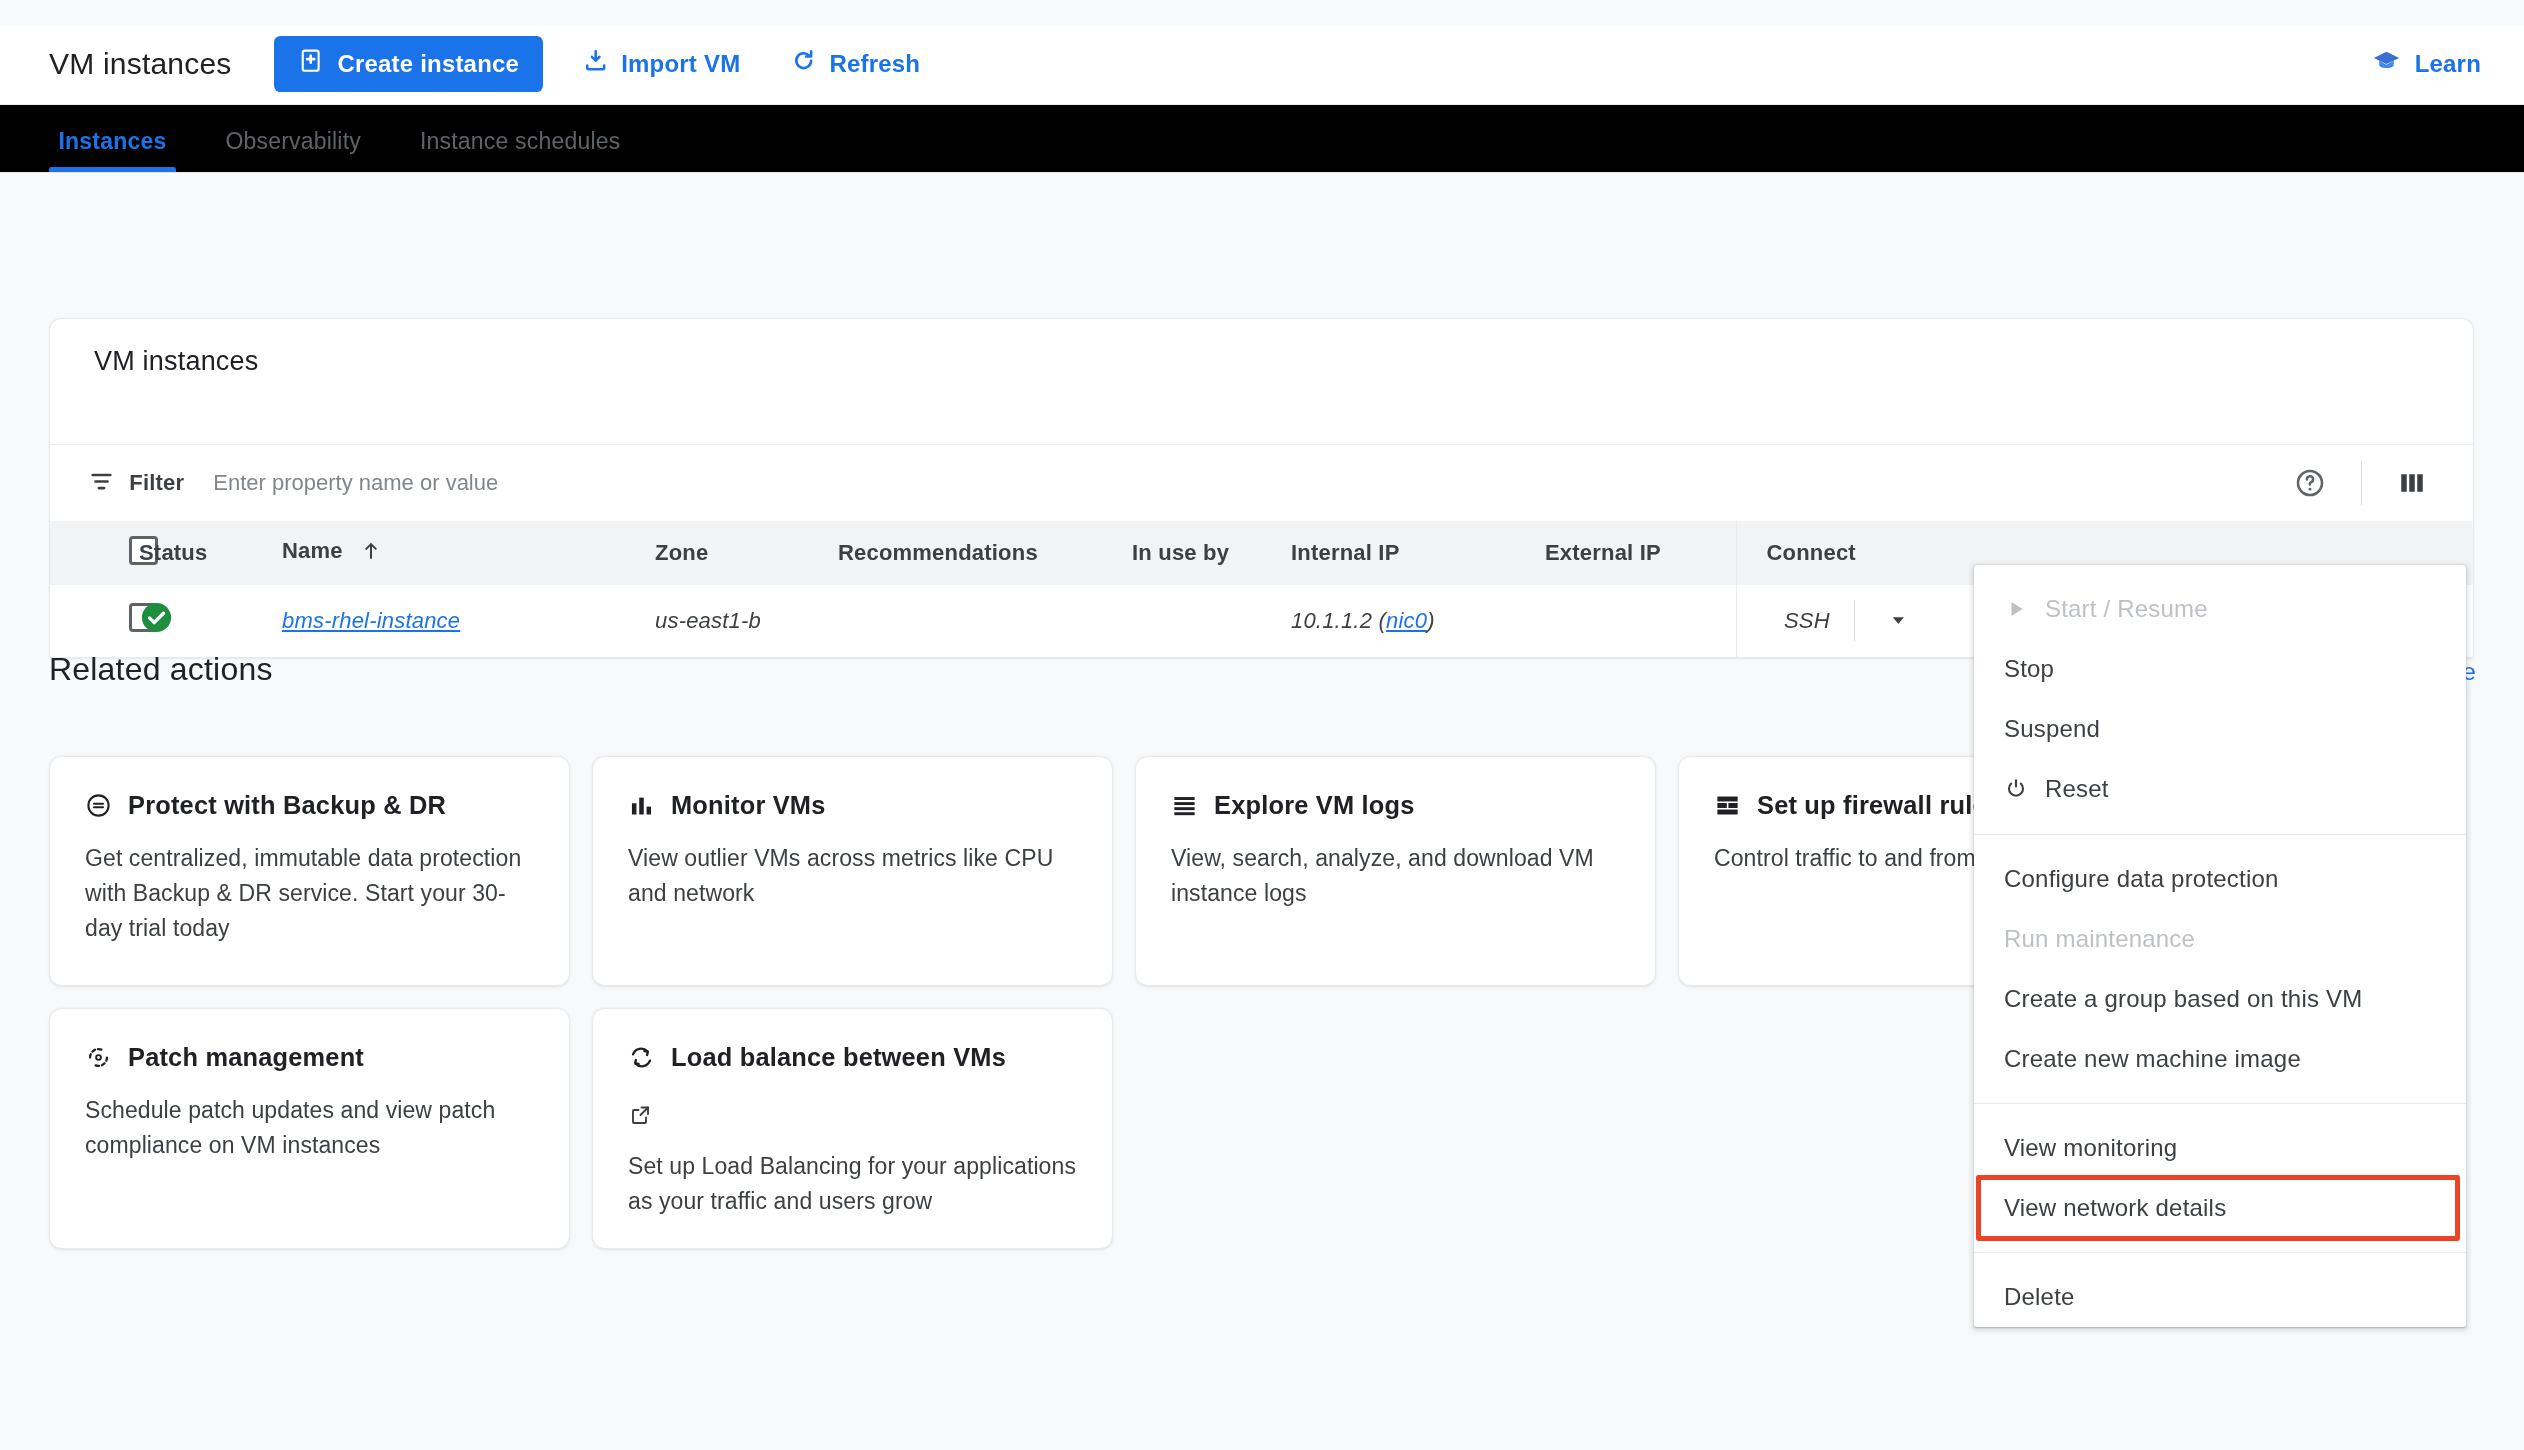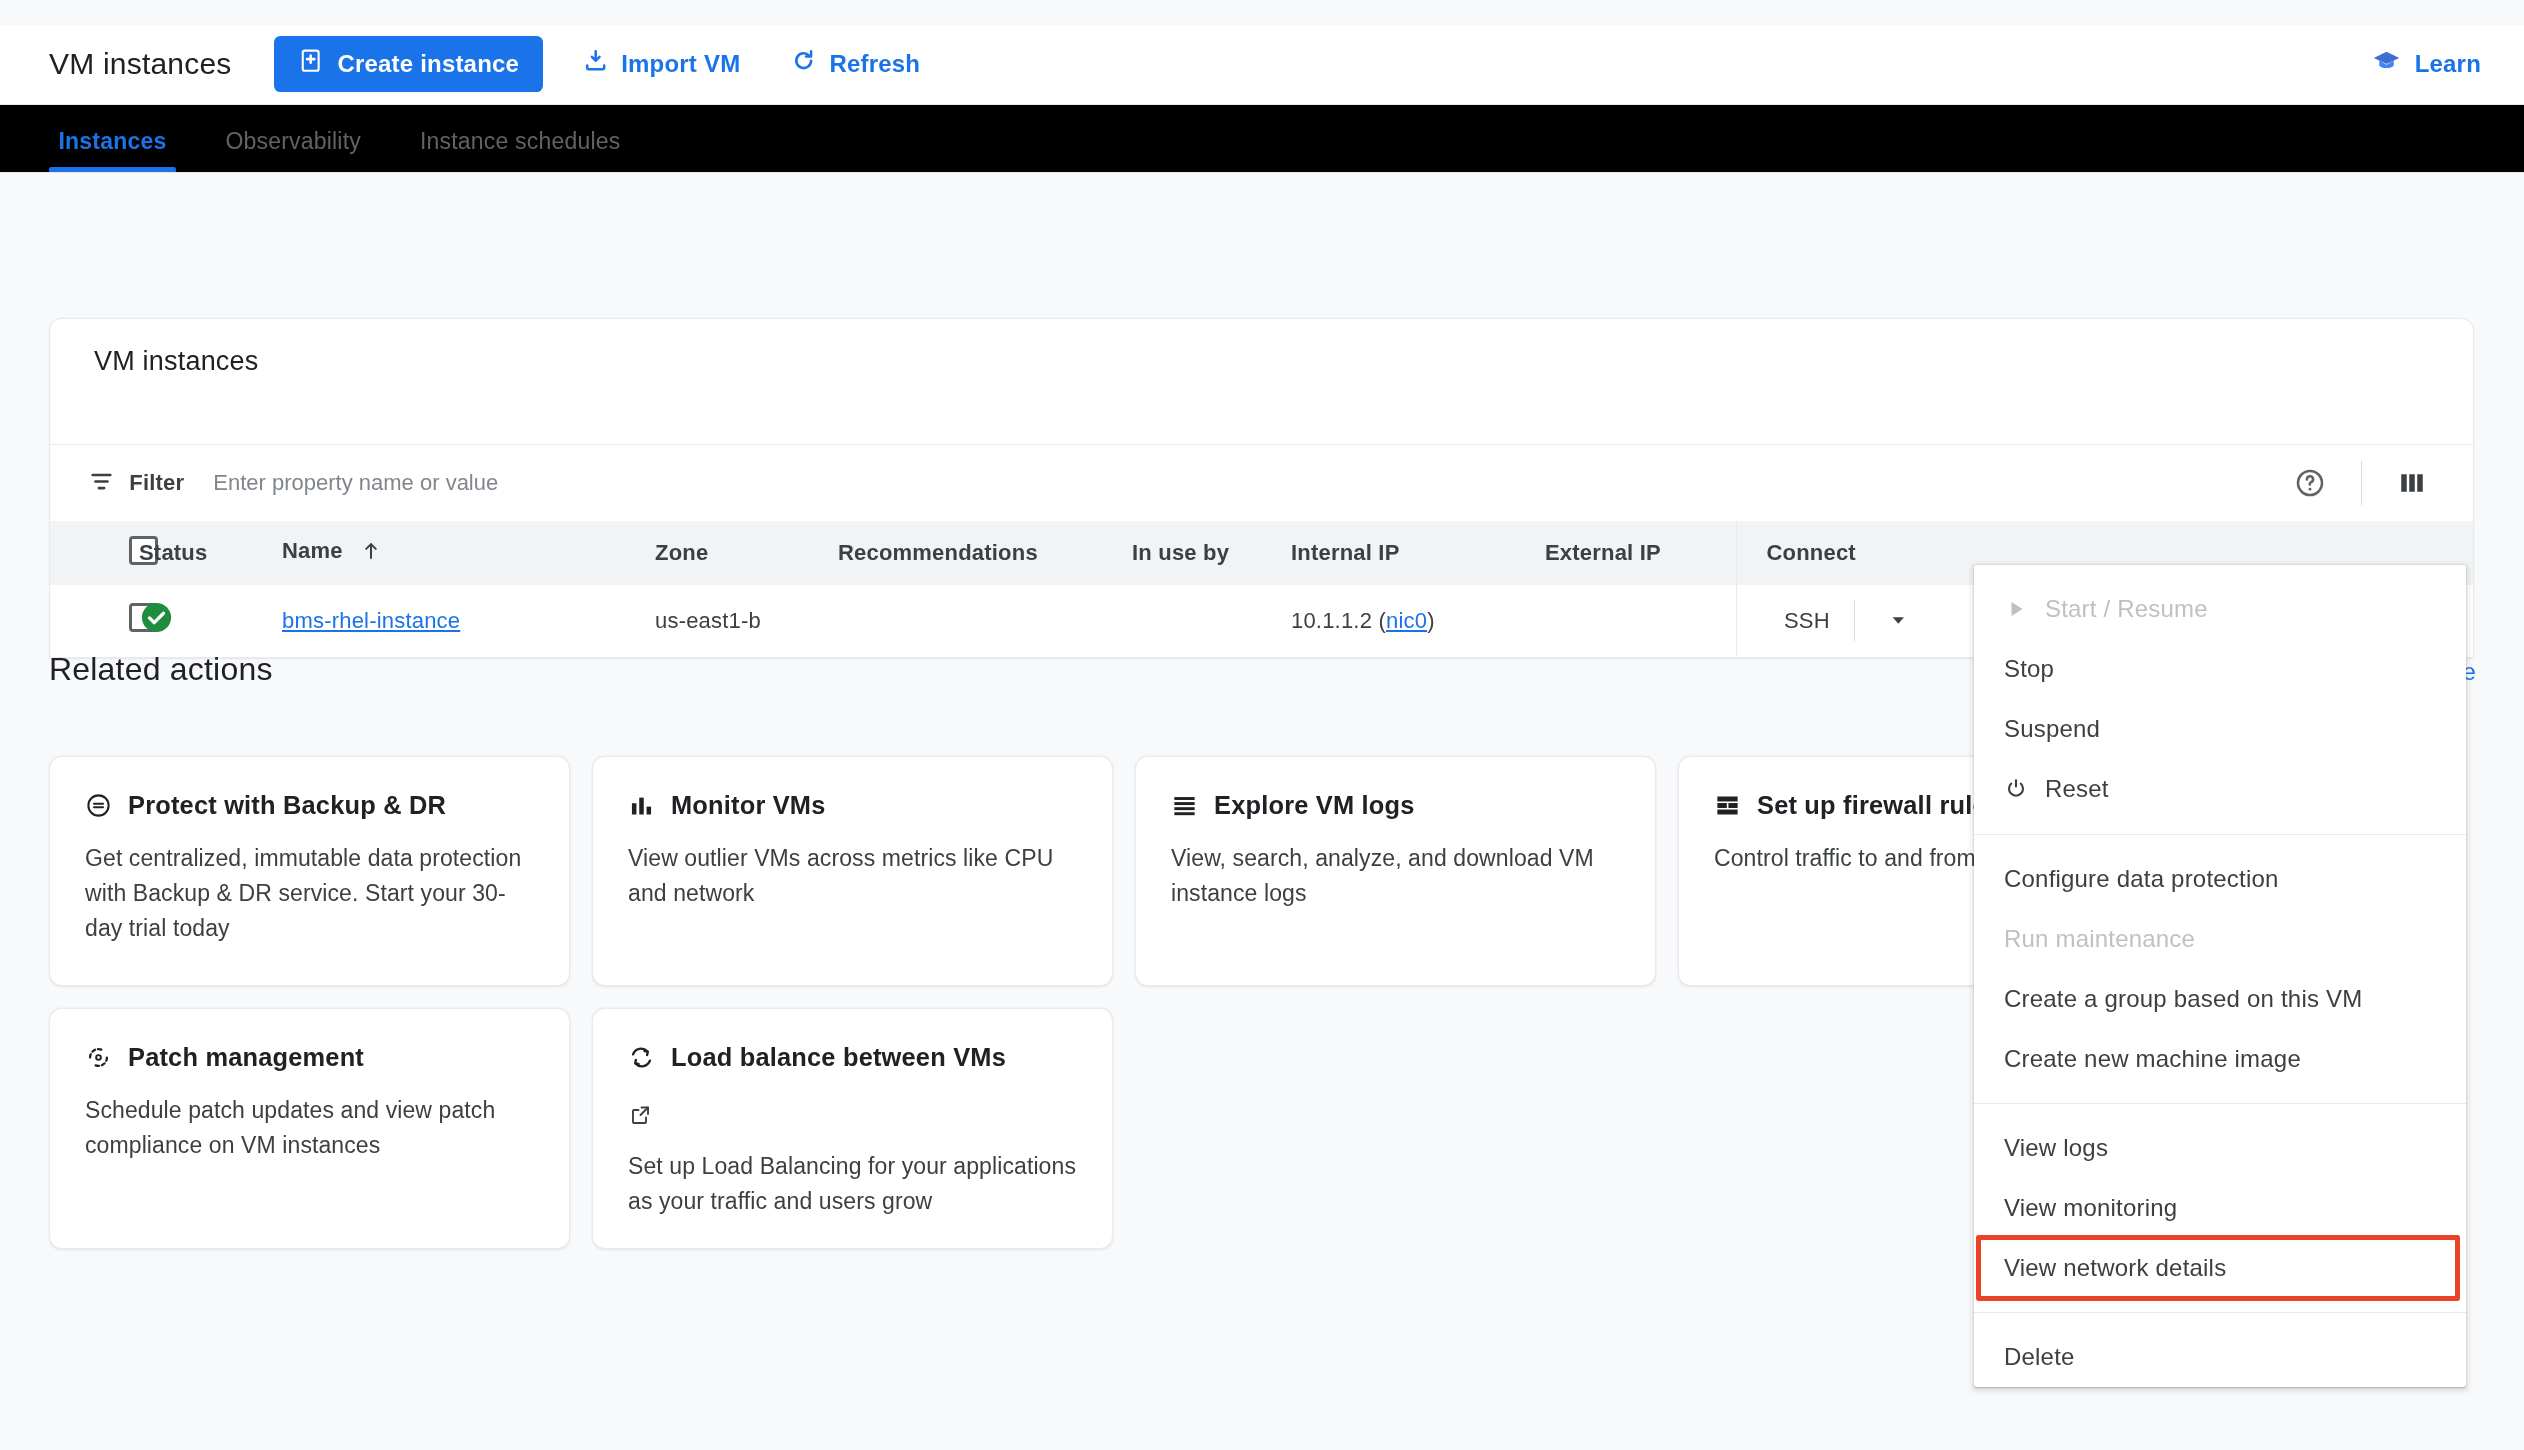--- a/index.html
+++ b/index.html
@@ -76,21 +76,21 @@
   .vdiv { width: 0.8px; height: 44px; background: #dadce0; margin: 0 20.7px; }
 
   
   table.vm { width: 100%; border-collapse: collapse; table-layout: fixed; }
   table.vm thead tr { background: #f1f3f4; height: 64px; }
   table.vm th {
     text-align: left; font-size: 22px; color: #3c4043; font-weight: 600;
     padding: 0; letter-spacing: 0.2px; vertical-align: middle;
   }
   table.vm tbody tr { height: 72px; border-bottom: 0.8px solid #e8eaed; }
-  table.vm td { font-size: 22px; color: #3c4043; padding: 0; vertical-align: middle; letter-spacing: 0.2px; }
+  table.vm td { font-size: 22px; color: #3c4043; padding: 0; vertical-align: middle; letter-spacing: 0.2px; font-style: italic; }
   .col-chk { width: 89px; padding-left: 79px !important; }
   .col-status { width: 143px; }
   .col-name { width: 373px; }
   .col-zone { width: 183px; }
   .col-rec { width: 294px; }
   .col-inuse { width: 159px; }
   .col-intip { width: 254px; }
   .col-extip { width: 191px; }
   .col-connect { width: auto; padding-left: 30px !important; border-left: 0.8px solid #e8eaed; }
 
@@ -472,23 +472,20 @@
     <div class="menu-item">
       <span class="mi-label noicon">Create a group based on this VM</span>
     </div>
     <div class="menu-item">
       <span class="mi-label noicon">Create new machine image</span>
     </div>
 
     <div class="menu-sep"></div>
 
     <div class="menu-item">
-      <span class="mi-label noicon">View logs</span>
-    </div>
-    <div class="menu-item">
       <span class="mi-label noicon">View monitoring</span>
     </div>
     <div class="menu-item highlighted">
       <span class="mi-label noicon">View network details</span>
     </div>
 
     <div class="menu-sep"></div>
 
     <div class="menu-item">
       <span class="mi-label noicon">Delete</span>

